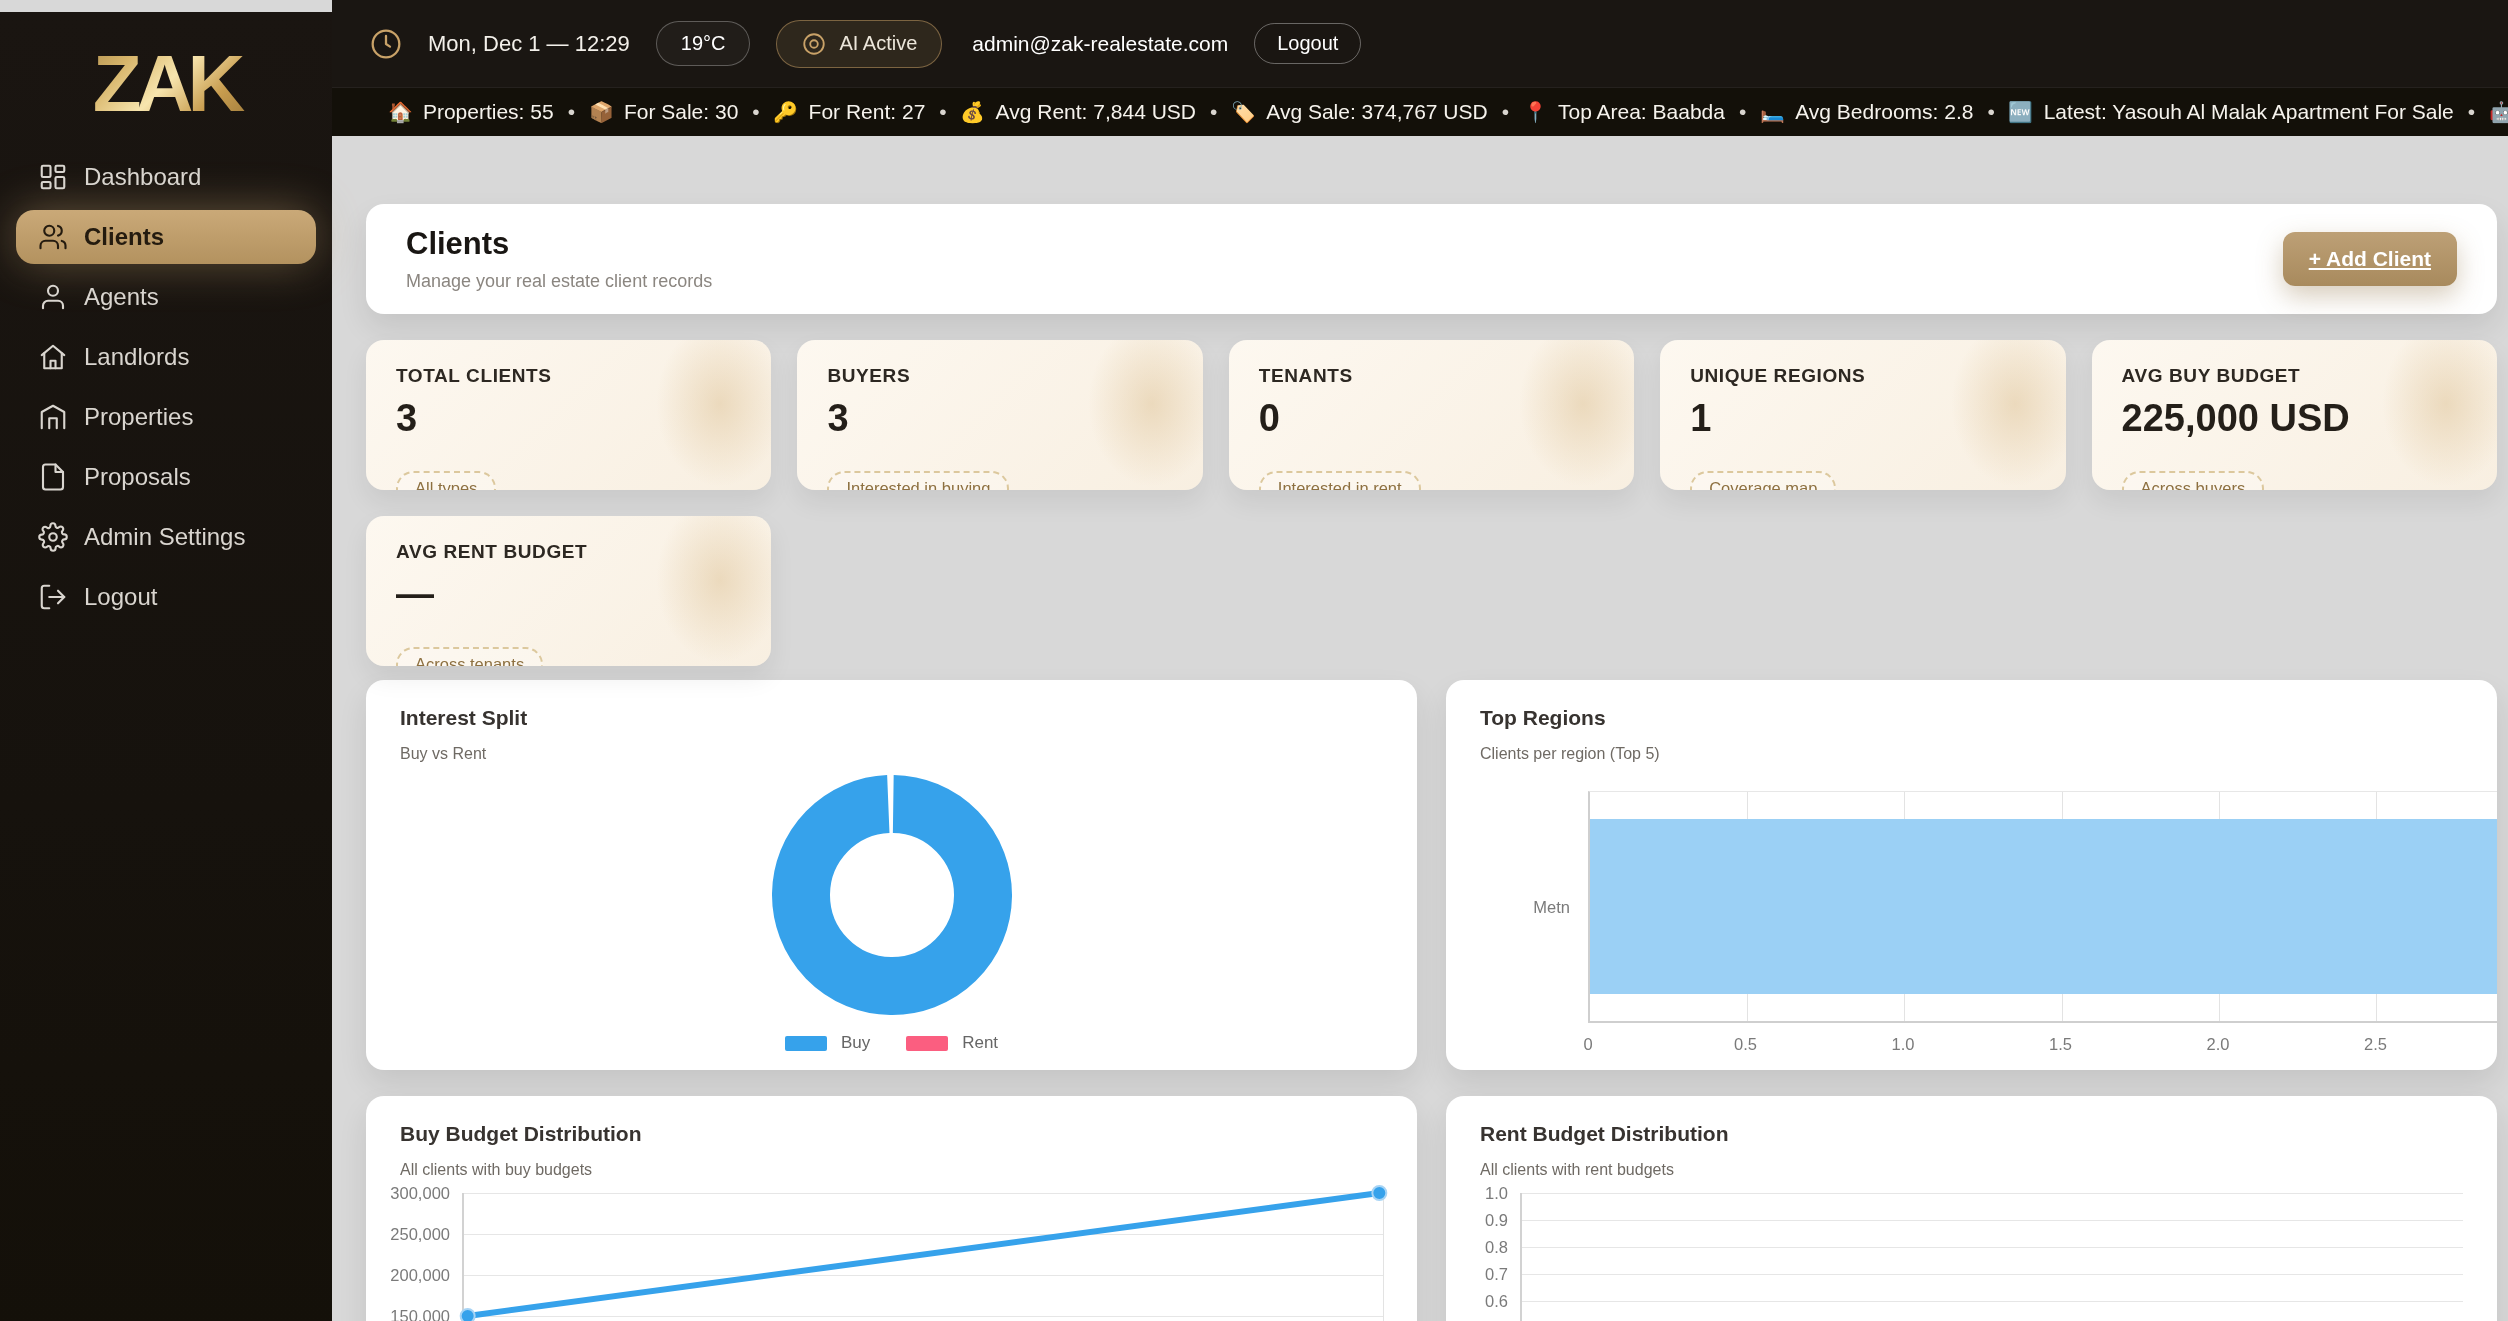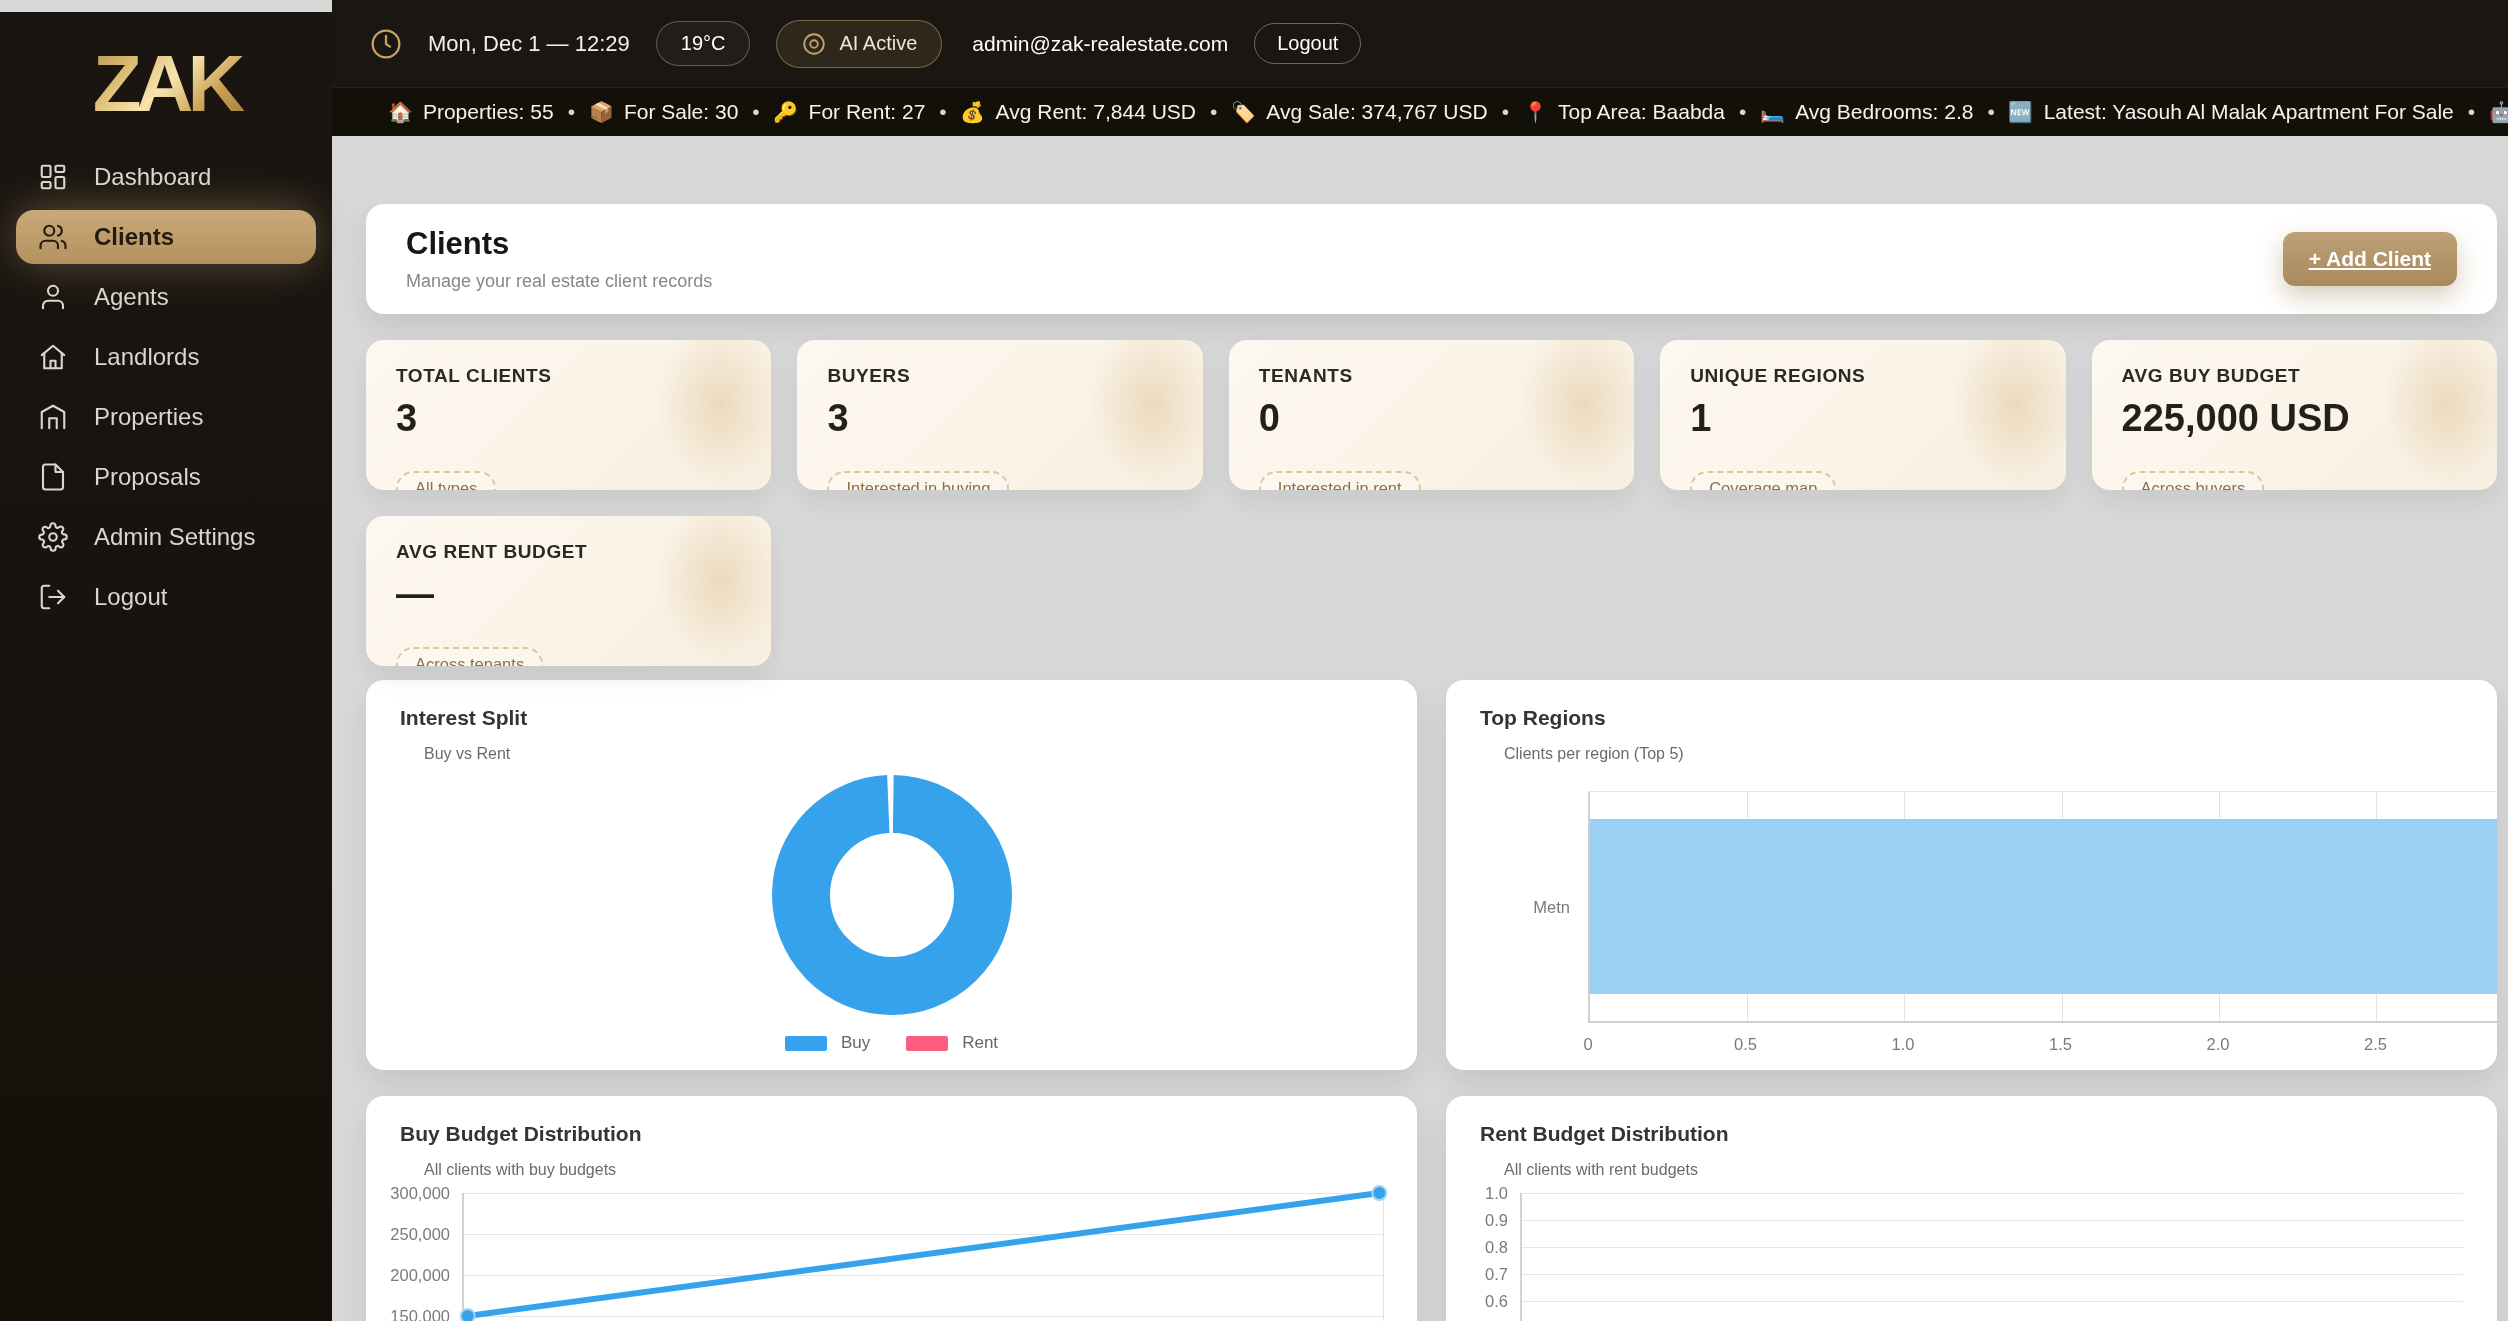--- a/index.html
+++ b/index.html
@@ -7,21 +7,21 @@
   .app{position:relative;width:2508px;height:1321px;overflow:hidden;
        background:#d8d8d8;font-family:"Liberation Sans",sans-serif;color:#222;}
 
   
   .sidebar{position:absolute;left:0;top:12px;width:332px;height:1321px;
            background:linear-gradient(180deg,#1a1511 0%,#16120d 60%,#141009 100%);z-index:3;}
   .logo{margin:28px auto 22px;text-align:center;font-size:80px;font-weight:800;letter-spacing:-6px;
         background:linear-gradient(135deg,#7c5f2e 5%,#d7b56a 35%,#f7e5ae 50%,#c79c4e 65%,#6f5527 95%);
         -webkit-background-clip:text;background-clip:text;color:transparent;line-height:1.1;}
   .nav{padding:0 16px;}
-  .nav-item{display:flex;align-items:center;gap:26px;height:54px;margin-bottom:6px;
+  .nav-item{display:flex;align-items:center;gap:16px;height:54px;margin-bottom:6px;
             padding:0 10px 0 22px;border-radius:18px;color:#d9d5cf;font-size:24px;cursor:pointer;}
   .nav-item .nav-icon{width:30px;height:30px;display:inline-flex;}
   .nav-item .nav-icon svg{width:30px;height:30px;}
   .nav-item.active{background:linear-gradient(180deg,#caa978 0%,#b3925f 100%);
             color:#241b0f;font-weight:700;
             box-shadow:0 0 44px rgba(202,169,120,.45),0 6px 18px rgba(0,0,0,.35);}
 
   
   .topbar{position:absolute;left:332px;top:0;right:0;height:88px;background:#1a1612;
           display:flex;align-items:center;gap:26px;padding-left:38px;
@@ -68,21 +68,21 @@
   .stat-label{font-size:19px;font-weight:700;letter-spacing:.6px;color:#2d2822;}
   .stat-value{font-size:38px;font-weight:800;color:#241f19;margin-top:10px;}
   .stat-badge{display:inline-block;margin-top:31px;font-size:16.5px;color:#8d7040;
         border:2px dashed #dcc89d;border-radius:999px;padding:6px 17px;background:rgba(255,255,255,.25);}
 
   .charts-row{display:grid;grid-template-columns:1fr 1fr;gap:29px;margin-top:14px;}
   .chart-card{padding:26px 34px;height:390px;overflow:hidden;}
   .charts-row.bottom{margin-top:26px;}
   .charts-row.bottom .chart-card{height:430px;}
   .chart-title{font-size:21px;font-weight:700;color:#373330;}
-  .chart-sub{font-size:16px;color:#6f6a64;margin-top:15px;margin-left:24px;}
+  .chart-sub{font-size:16px;color:#6f6a64;margin-top:15px;}
 
   
   .donut-area{height:252px;display:flex;align-items:center;justify-content:center;margin-top:6px;}
   .legend{display:flex;align-items:center;justify-content:center;gap:36px;margin-top:12px;}
   .legend-item{display:flex;align-items:center;gap:14px;}
   .legend-swatch{width:42px;height:15px;border-radius:2px;display:inline-block;}
   .legend-label{font-size:17px;color:#666;}
 
   
   .bar-wrap{position:relative;margin:28px 0 0 108px;width:945px;}

